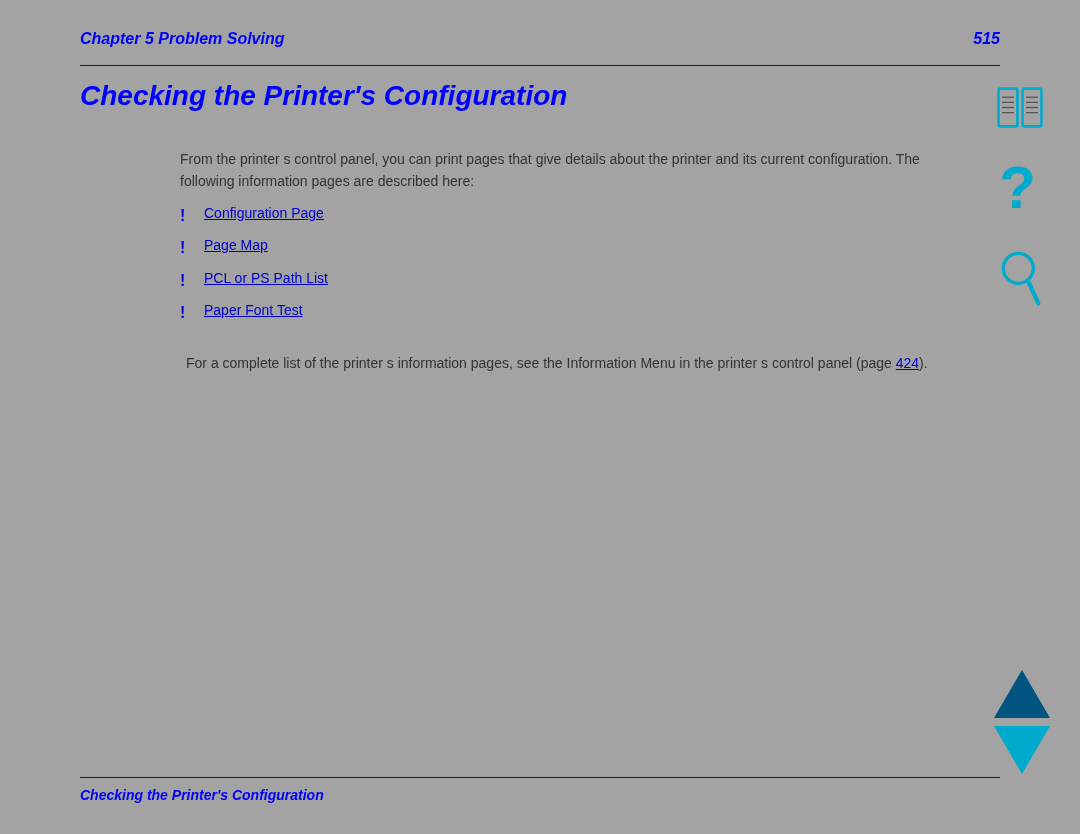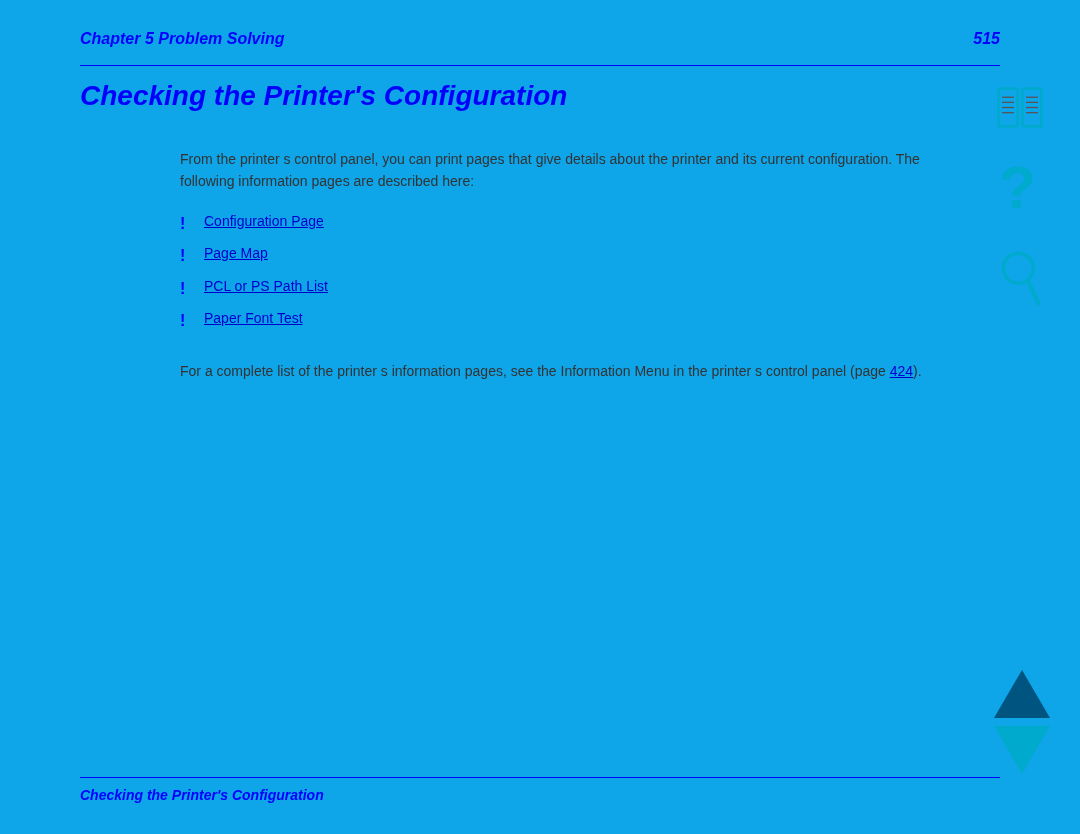--- a/index.html
+++ b/index.html
@@ -10,21 +10,21 @@
       background: #ffffff;
       font-family: Arial, sans-serif;
       position: relative;
       overflow: hidden;
     }
 
     .page-container {
       width: 100%;
       height: 100%;
       position: relative;
-      background: #0ea5e9;
+      background: #a3a3a3;
     }
 
     
     .header-bar {
       position: absolute;
       top: 30px;
       left: 80px;
       right: 80px;
       display: flex;
       justify-content: space-between;
@@ -60,21 +60,21 @@
       position: absolute;
       top: 148px;
       left: 180px;
       right: 130px;
     }
 
     .intro-text {
       font-size: 14px;
       color: #333333;
       line-height: 1.6;
-      margin-bottom: 20px;
+      margin-bottom: 12px;
     }
 
     
     .bullet-list {
       margin-bottom: 28px;
       list-style: none;
     }
 
     .bullet-list li {
       display: flex;
@@ -95,20 +95,21 @@
     .bullet-link {
       color: #0000cc;
       font-size: 14px;
       cursor: pointer;
     }
 
     .footer-text {
       font-size: 14px;
       color: #333333;
       line-height: 1.6;
+      margin-left: 6px;
     }
 
     .footer-link {
       color: #0000cc;
       text-decoration: underline;
       cursor: pointer;
     }
 
     
     .sidebar-icons {

